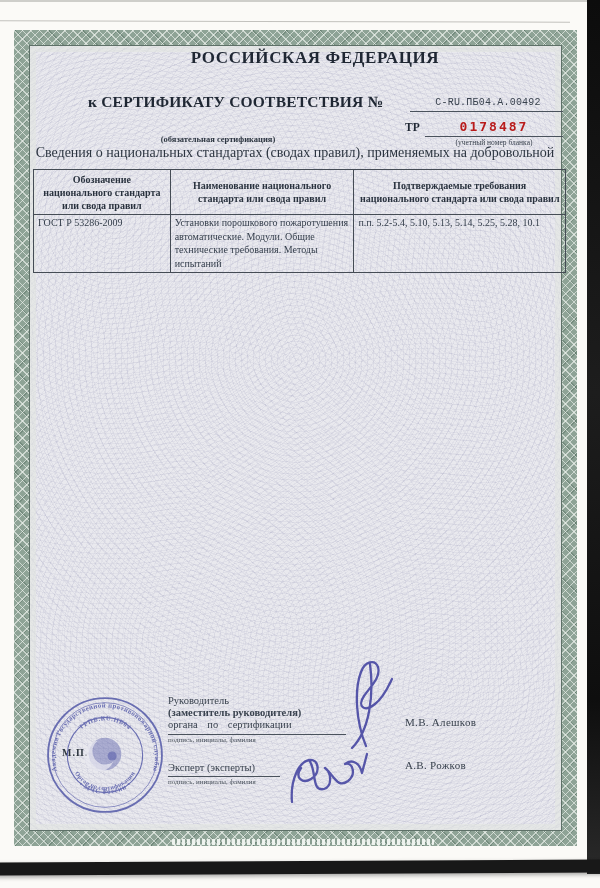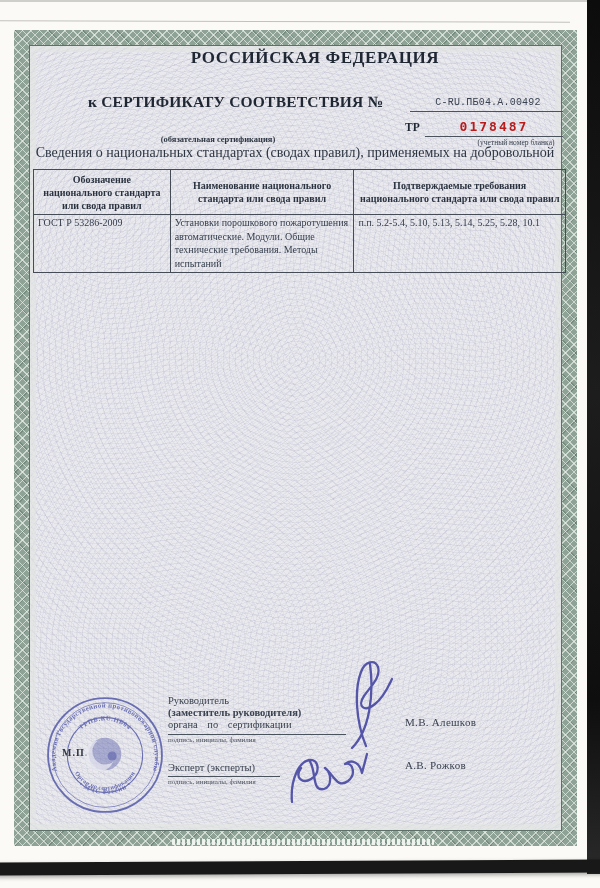--- a/index.html
+++ b/index.html
@@ -42,21 +42,21 @@
   .title{left:0;top:48px;width:590px;font-size:17px;font-weight:bold;letter-spacing:.6px;color:#1f2733;margin-left:20px;}
   .appendix{left:0;top:80px;width:590px;font-size:12px;font-weight:bold;letter-spacing:.4px;color:#222b37;}
   .certline{left:88px;top:93px;font-size:15.5px;font-weight:bold;color:#1f2733;letter-spacing:.2px;}
   .certnum{left:412px;top:97px;width:152px;text-align:center;font-size:10px;color:#39424e;letter-spacing:.2px;font-family:Liberation Mono, monospace;}
   .uline{height:1px;background:#4a525c;}
   .mandnote{left:118px;top:114px;width:200px;font-size:8.5px;font-weight:bold;color:#2c3540;margin-top:20px;}
   .trlabel{left:405px;top:121px;font-size:11.5px;font-weight:bold;color:#1f2733;}
   .blanknum{left:425px;top:119px;width:138px;text-align:center;
     font-family:"DejaVu Sans Mono","Liberation Mono",monospace;
     font-size:13px;font-weight:bold;letter-spacing:2px;color:#b91c1c;}
-  .blankcap{left:447px;top:138px;width:138px;text-align:center;font-size:7.5px;color:#39424e;}
+  .blankcap{left:425px;top:138px;width:138px;text-align:center;font-size:7.5px;color:#39424e;}
   .intro{left:30px;width:530px;font-size:14px;font-weight:normal;color:#2c3540;}
   
   .stdtable{position:absolute;left:33px;top:169px;width:533px;border-collapse:collapse;table-layout:fixed;
     font-size:10px;color:#343e4b;}
   .stdtable th,.stdtable td{border:1px solid #454c55;padding:1px 4px;background:transparent;}
   .stdtable th{font-weight:bold;text-align:center;vertical-align:middle;line-height:13px;height:42px;color:#29323e;}
   .stdtable td{vertical-align:top;text-align:left;line-height:13.5px;height:55px;}
   .c1{width:25.3%;} .c2{width:34.6%;} .c3{width:40.1%;}
   
   .roleline{left:168px;font-size:10.5px;color:#39424e;line-height:12px;text-align:center;}

